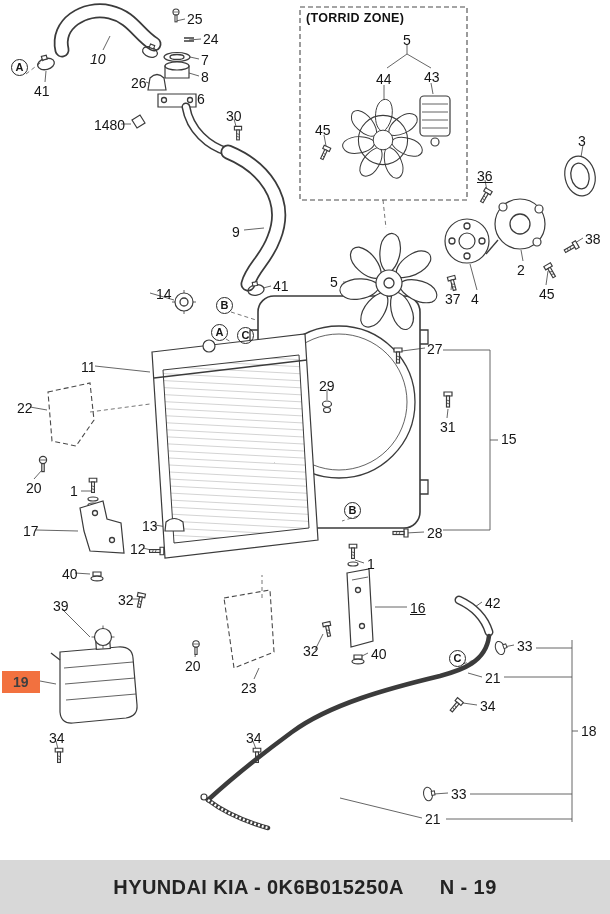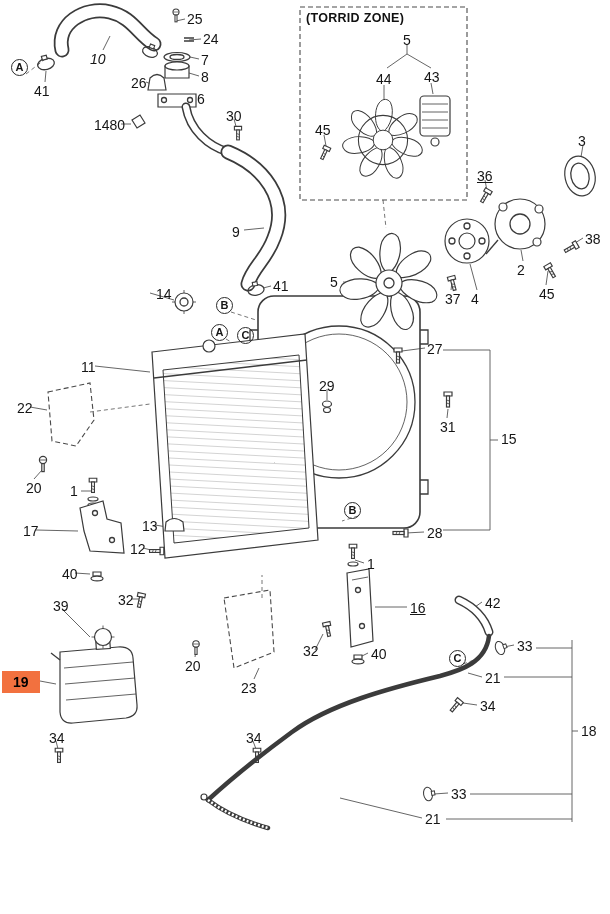--- a/index.html
+++ b/index.html
@@ -24,21 +24,21 @@
   .hose-band { fill:none; stroke:#fff; stroke-width:2.5; stroke-dasharray:2 2; }
 
   
   .callout { position:absolute; line-height:1; color:#151515; white-space:nowrap; }
   .callout.num { font-size:14px; }
   .callout.letter {
     width:17px; height:17px; border:1.3px solid #2a2a2a; border-radius:50%;
     font-size:11px; font-weight:600; text-align:center; line-height:14px;
   }
   .callout.highlight {
-    background:var(--accent,#f2713f); color:#000000; font-weight:700; font-size:14px;
+    background:var(--accent,#f2713f); color:#404040; font-weight:700; font-size:14px;
     padding:4px 11px;
   }
   #torrid-label { position:absolute; left:306px; top:11px; font-size:12.5px; font-weight:700; color:#111; letter-spacing:.3px; }
 
   
   #footer {
     position:absolute; left:0; bottom:0; width:610px; height:54px;
     background:var(--footer-bg,#d8d8d8);
     display:flex; align-items:center; justify-content:center; gap:36px;
   }
@@ -384,13 +384,17 @@
       <div class="callout num" style="left: 371px; top: 647px;">40</div>
       <div class="callout num" style="left: 241px; top: 681px;">23</div>
       <div class="callout highlight" style="left: 2px; top: 671px;">19</div>
       <div class="callout num" style="left: 49px; top: 731px;">34</div>
       <div class="callout num" style="left: 246px; top: 731px;">34</div>
       <div class="callout num" style="left: 581px; top: 724px;">18</div>
       <div class="callout num" style="left: 451px; top: 787px;">33</div>
       <div class="callout num" style="left: 425px; top: 812px;">21</div>
     </div>
 
+  <div id="footer">
+    <span class="ft">HYUNDAI  KIA - 0K6B015250A</span>
+    <span class="ft">N - 19</span>
+  </div>
 </div>
 
 </body></html>

